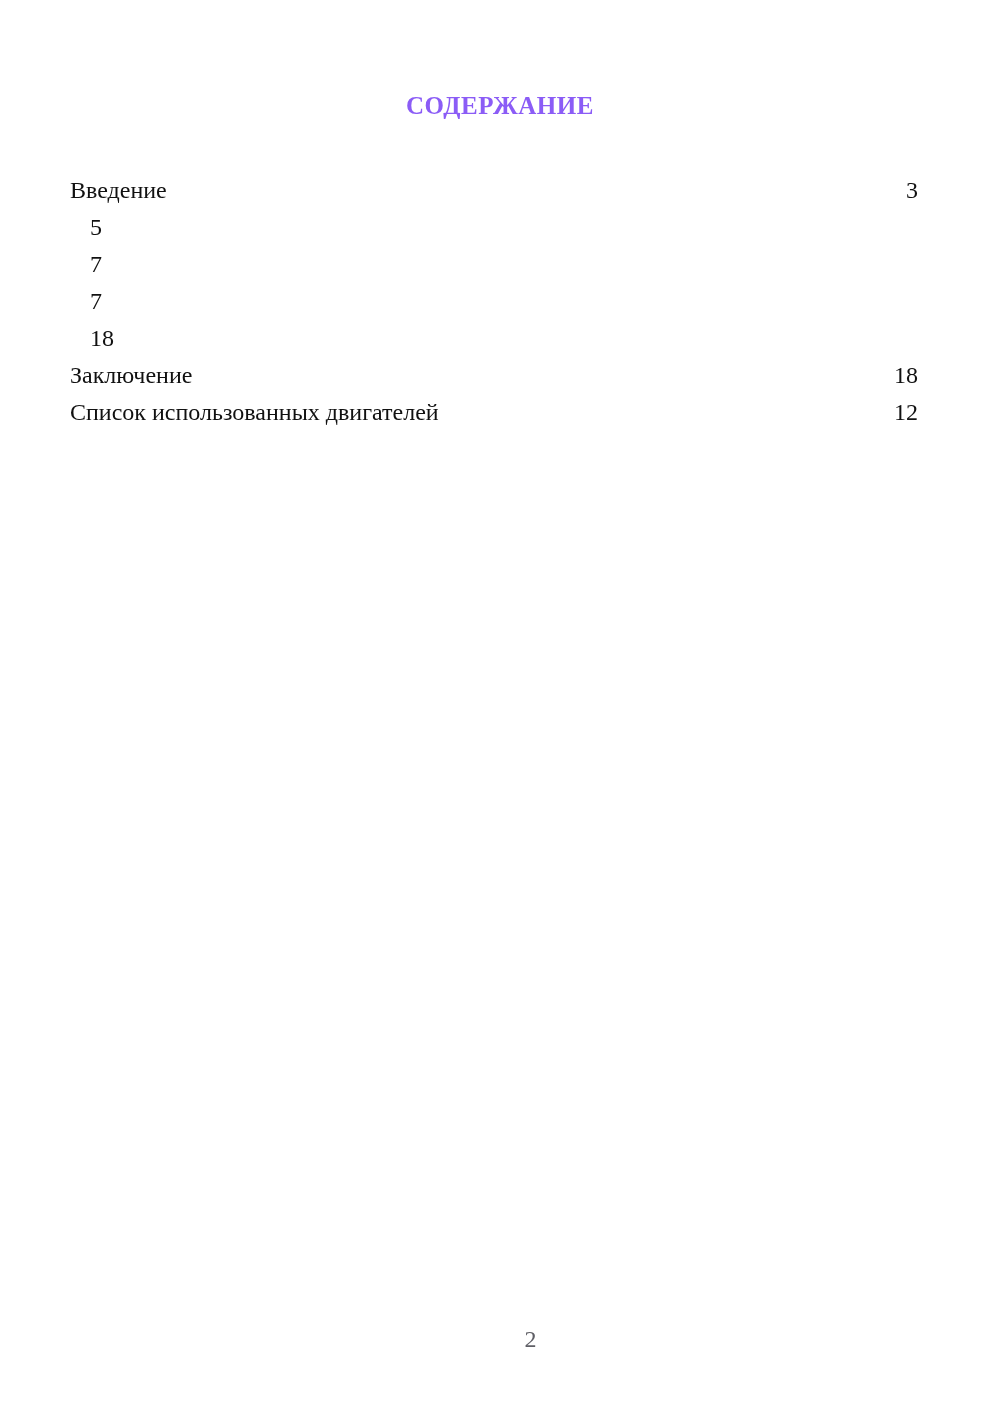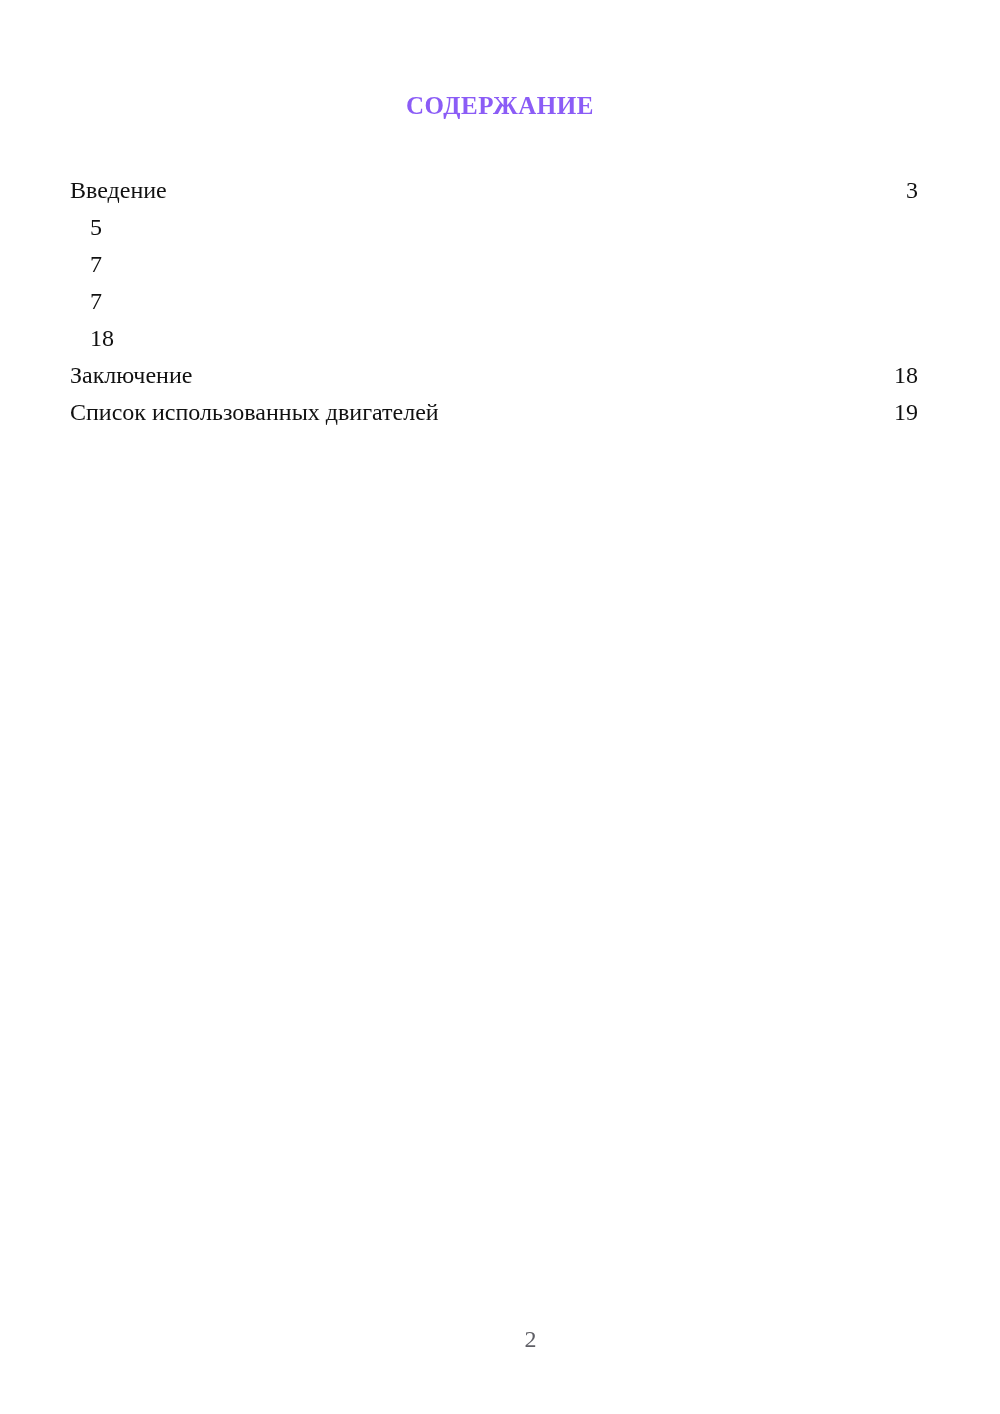--- a/index.html
+++ b/index.html
@@ -86,19 +86,19 @@
         <span class="toc-page">18</span>
       </div>
 
       <div class="toc-row">
         <span class="toc-label">Заключение</span>
         <span class="toc-page">18</span>
       </div>
 
       <div class="toc-row">
         <span class="toc-label">Список использованных двигателей</span>
-        <span class="toc-page">19</span>
+        <span class="toc-page">12</span>
       </div>
     </div>
 
   <div class="footer-pagenum" style="color: rgb(95, 95, 102);">2</div>
 
 </div>
 
 </body></html>

